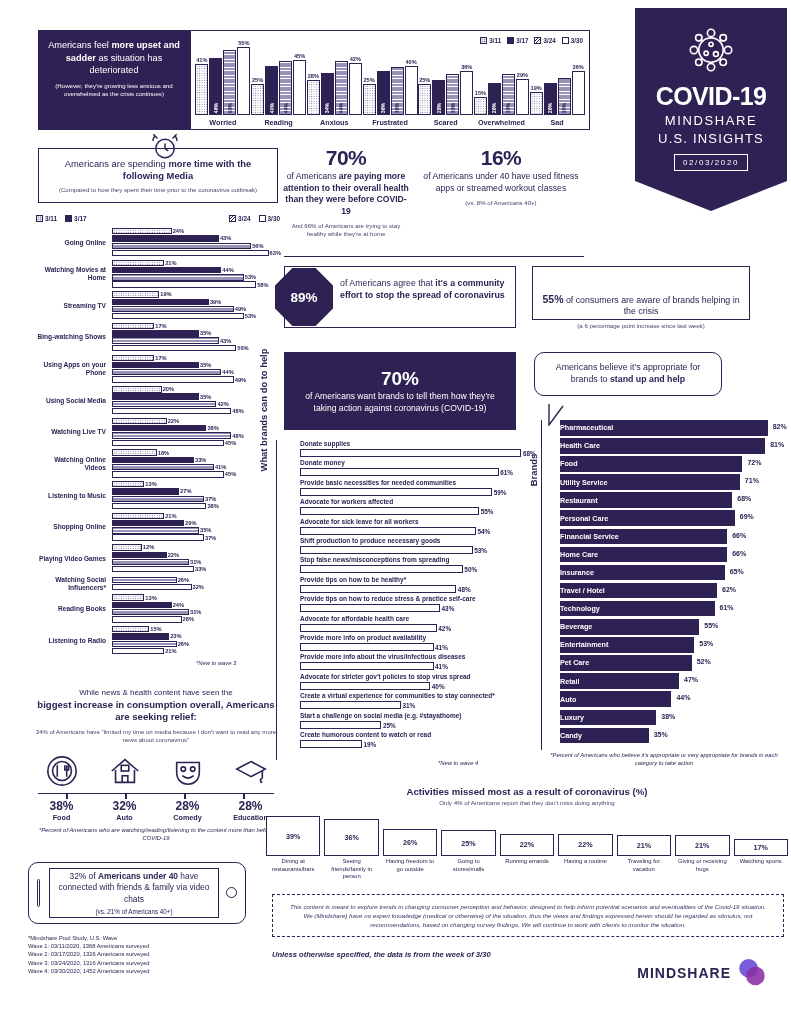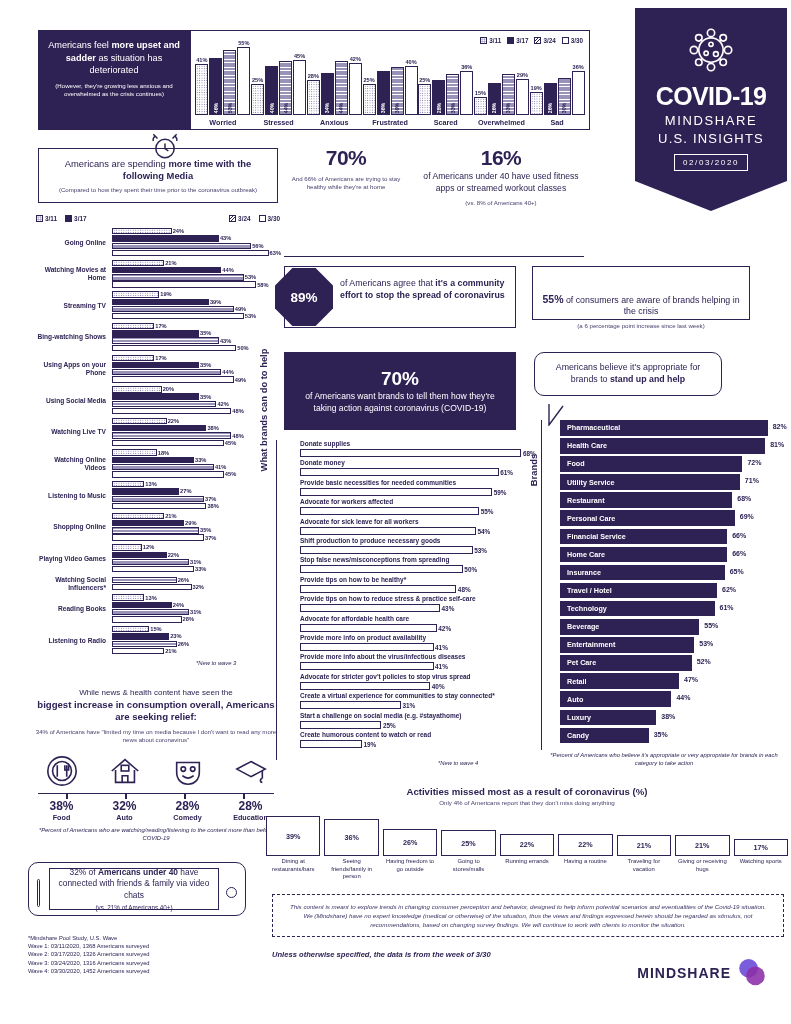--- a/index.html
+++ b/index.html
@@ -117,40 +117,40 @@
     text-align:center; padding:9px 12px; font-size:8.8px; line-height:11.8px; }
   #brand-bubble b { font-weight:bold; }
   #bubble-tail { position:absolute; left:548px; top:404px; width:16px; height:22px; }
   #brand-axis { position:absolute; left:538px; top:420px; width:8px; height:330px; }
   #brand-axis .line { position:absolute; left:3px; top:0; bottom:0; border-left:1.4px solid #2e2254; }
   #brand-axis-label { position:absolute; left:528px; top:530px; width:120px; transform:rotate(-90deg); transform-origin:left top;
     font-size:9.4px; font-weight:bold; text-align:center; }
   #brand-list { position:absolute; left:560px; top:420px; width:228px; }
   .br-row { height:15.5px; margin-bottom:2.6px; position:relative; }
   .br-bar { height:15.5px; background:#2e2254; color:#fff; font-size:7.2px; font-weight:bold;
-    display:flex; align-items:center; padding-left:7px; }
+    display:flex; align-items:center; }
   .br-val { position:absolute; top:3px; font-size:7px; font-weight:bold; color:#2e2254; }
   #brand-foot { position:absolute; left:540px; top:752px; width:248px; text-align:center; font-size:5.8px; font-style:italic; line-height:7.6px; }
 
   
   #relief { position:absolute; left:30px; top:688px; width:252px; text-align:center; }
   #relief .l1 { font-size:8px; line-height:10.5px; }
   #relief .l2 { font-size:9.6px; font-weight:bold; line-height:12px; }
   #relief .sub { font-size:6.1px; line-height:8.2px; margin-top:5px; color:#49406e; }
   #relief-icons { display:flex; justify-content:space-around; margin-top:7px; align-items:flex-end; height:38px; }
   #relief-axis { margin:4px 8px 0; border-top:1.3px solid #2e2254; position:relative; height:5px; }
   #relief-axis i { position:absolute; top:-1px; width:1.3px; height:6px; background:#2e2254; }
   #relief-vals { display:flex; justify-content:space-around; margin-top:1px; }
   #relief-vals .cell { width:58px; }
   #relief-vals .v { font-size:12px; font-weight:bold; }
   #relief-vals .k { font-size:7.2px; font-weight:bold; }
   #relief-note { font-size:5.9px; line-height:7.8px; margin-top:5px; font-style:italic; }
 
   
-  #phone { position:absolute; left:28px; top:862px; width:218px; height:54px; border:1.6px solid #2e2254; border-radius:10px; }
+  #phone { position:absolute; left:28px; top:862px; width:218px; height:62px; border:1.6px solid #2e2254; border-radius:10px; }
   #phone-screen { position:absolute; left:20px; top:5px; right:26px; bottom:5px; border:1px solid #2e2254;
     display:flex; flex-direction:column; align-items:center; justify-content:center; text-align:center; padding:0 6px; }
   #phone-screen .t { font-size:8.4px; line-height:11.4px; }
   #phone-screen .t b { font-weight:bold; }
   #phone-screen .s { font-size:6.3px; margin-top:3px; }
   #phone .speaker { position:absolute; left:8px; top:16px; width:3px; height:28px; border:0.9px solid #2e2254; border-radius:2px; }
   #phone .home { position:absolute; right:8px; top:24px; width:11px; height:11px; border:1px solid #2e2254; border-radius:50%; }
   #methodology { position:absolute; left:28px; top:934px; font-size:5.8px; line-height:8.2px; }
 
   
@@ -224,21 +224,21 @@
             <div class="emo-bar m2" style="height: 49.3333px;">
               <span class="vin">40%</span>
             </div>
             <div class="emo-bar m3" style="height: 54.2667px;">
               <span class="vin dk">44%</span>
             </div>
             <div class="emo-bar m4" style="height: 55.5px;">
               <span class="vtop">45%</span>
             </div>
           </div>
-          <div class="emo-label">Stressed</div>
+          <div class="emo-label">Reading</div>
         </div>
         <div class="emo-group">
           <div class="emo-bars">
             <div class="emo-bar m1" style="height: 34.5333px;">
               <span class="vtop">28%</span>
             </div>
             <div class="emo-bar m2" style="height: 41.9333px;">
               <span class="vin">34%</span>
             </div>
             <div class="emo-bar m3" style="height: 54.2667px;">
@@ -620,20 +620,23 @@
         <div class="mbar m4" style="width: 30%;">
           <span>21%</span>
         </div>
       </div>
     </div>
   </div>
 <div id="media-foot">*New to wave 3</div>
 
 <div id="stat70">
   <div class="bignum">70%</div>
+  <div class="stat-body">
+    <span>of Americans </span><b>are paying more attention to their overall health than they were before COVID-19</b>
+  </div>
   <div class="stat-note">And 66% of Americans are trying to stay healthy while they're at home</div>
 </div>
 <div id="stat16">
   <div class="bignum">16%</div>
   <div class="stat-body">of Americans under 40 have used fitness apps or streamed workout classes</div>
   <div class="stat-note">(vs. 8% of Americans 40+)</div>
 </div>
 <div id="rule1"></div>
 
 <div id="box89"></div>

